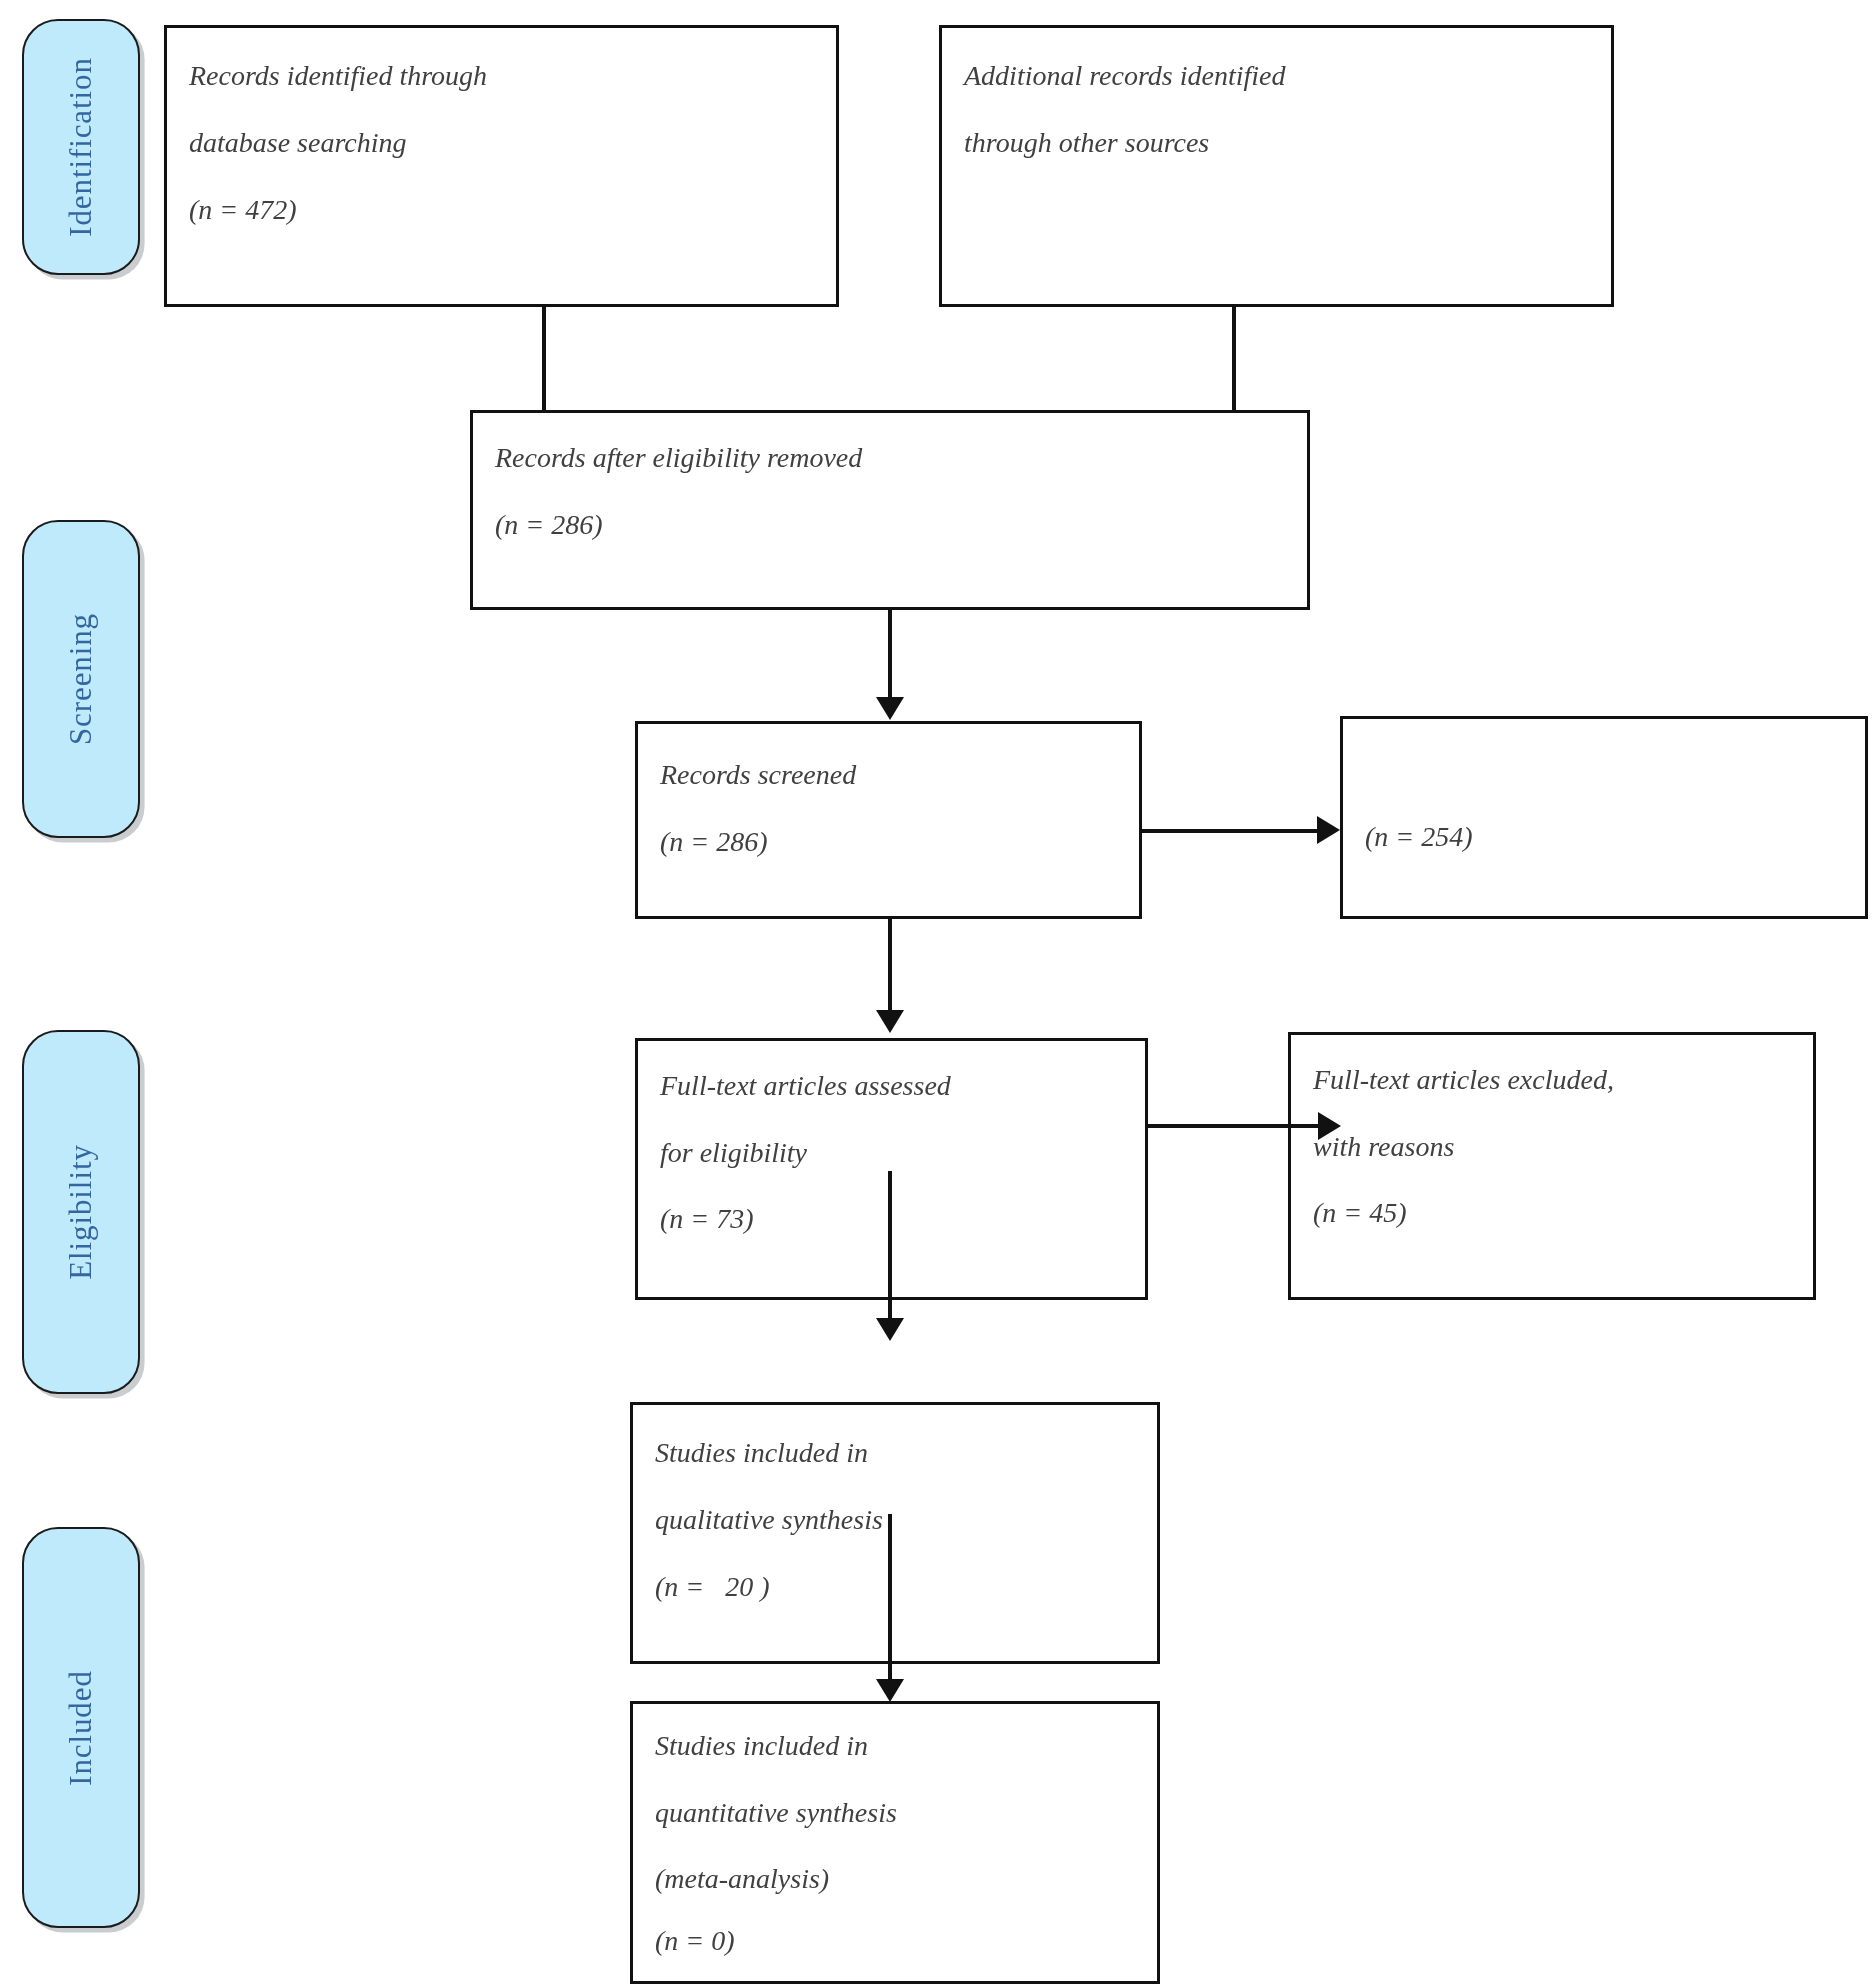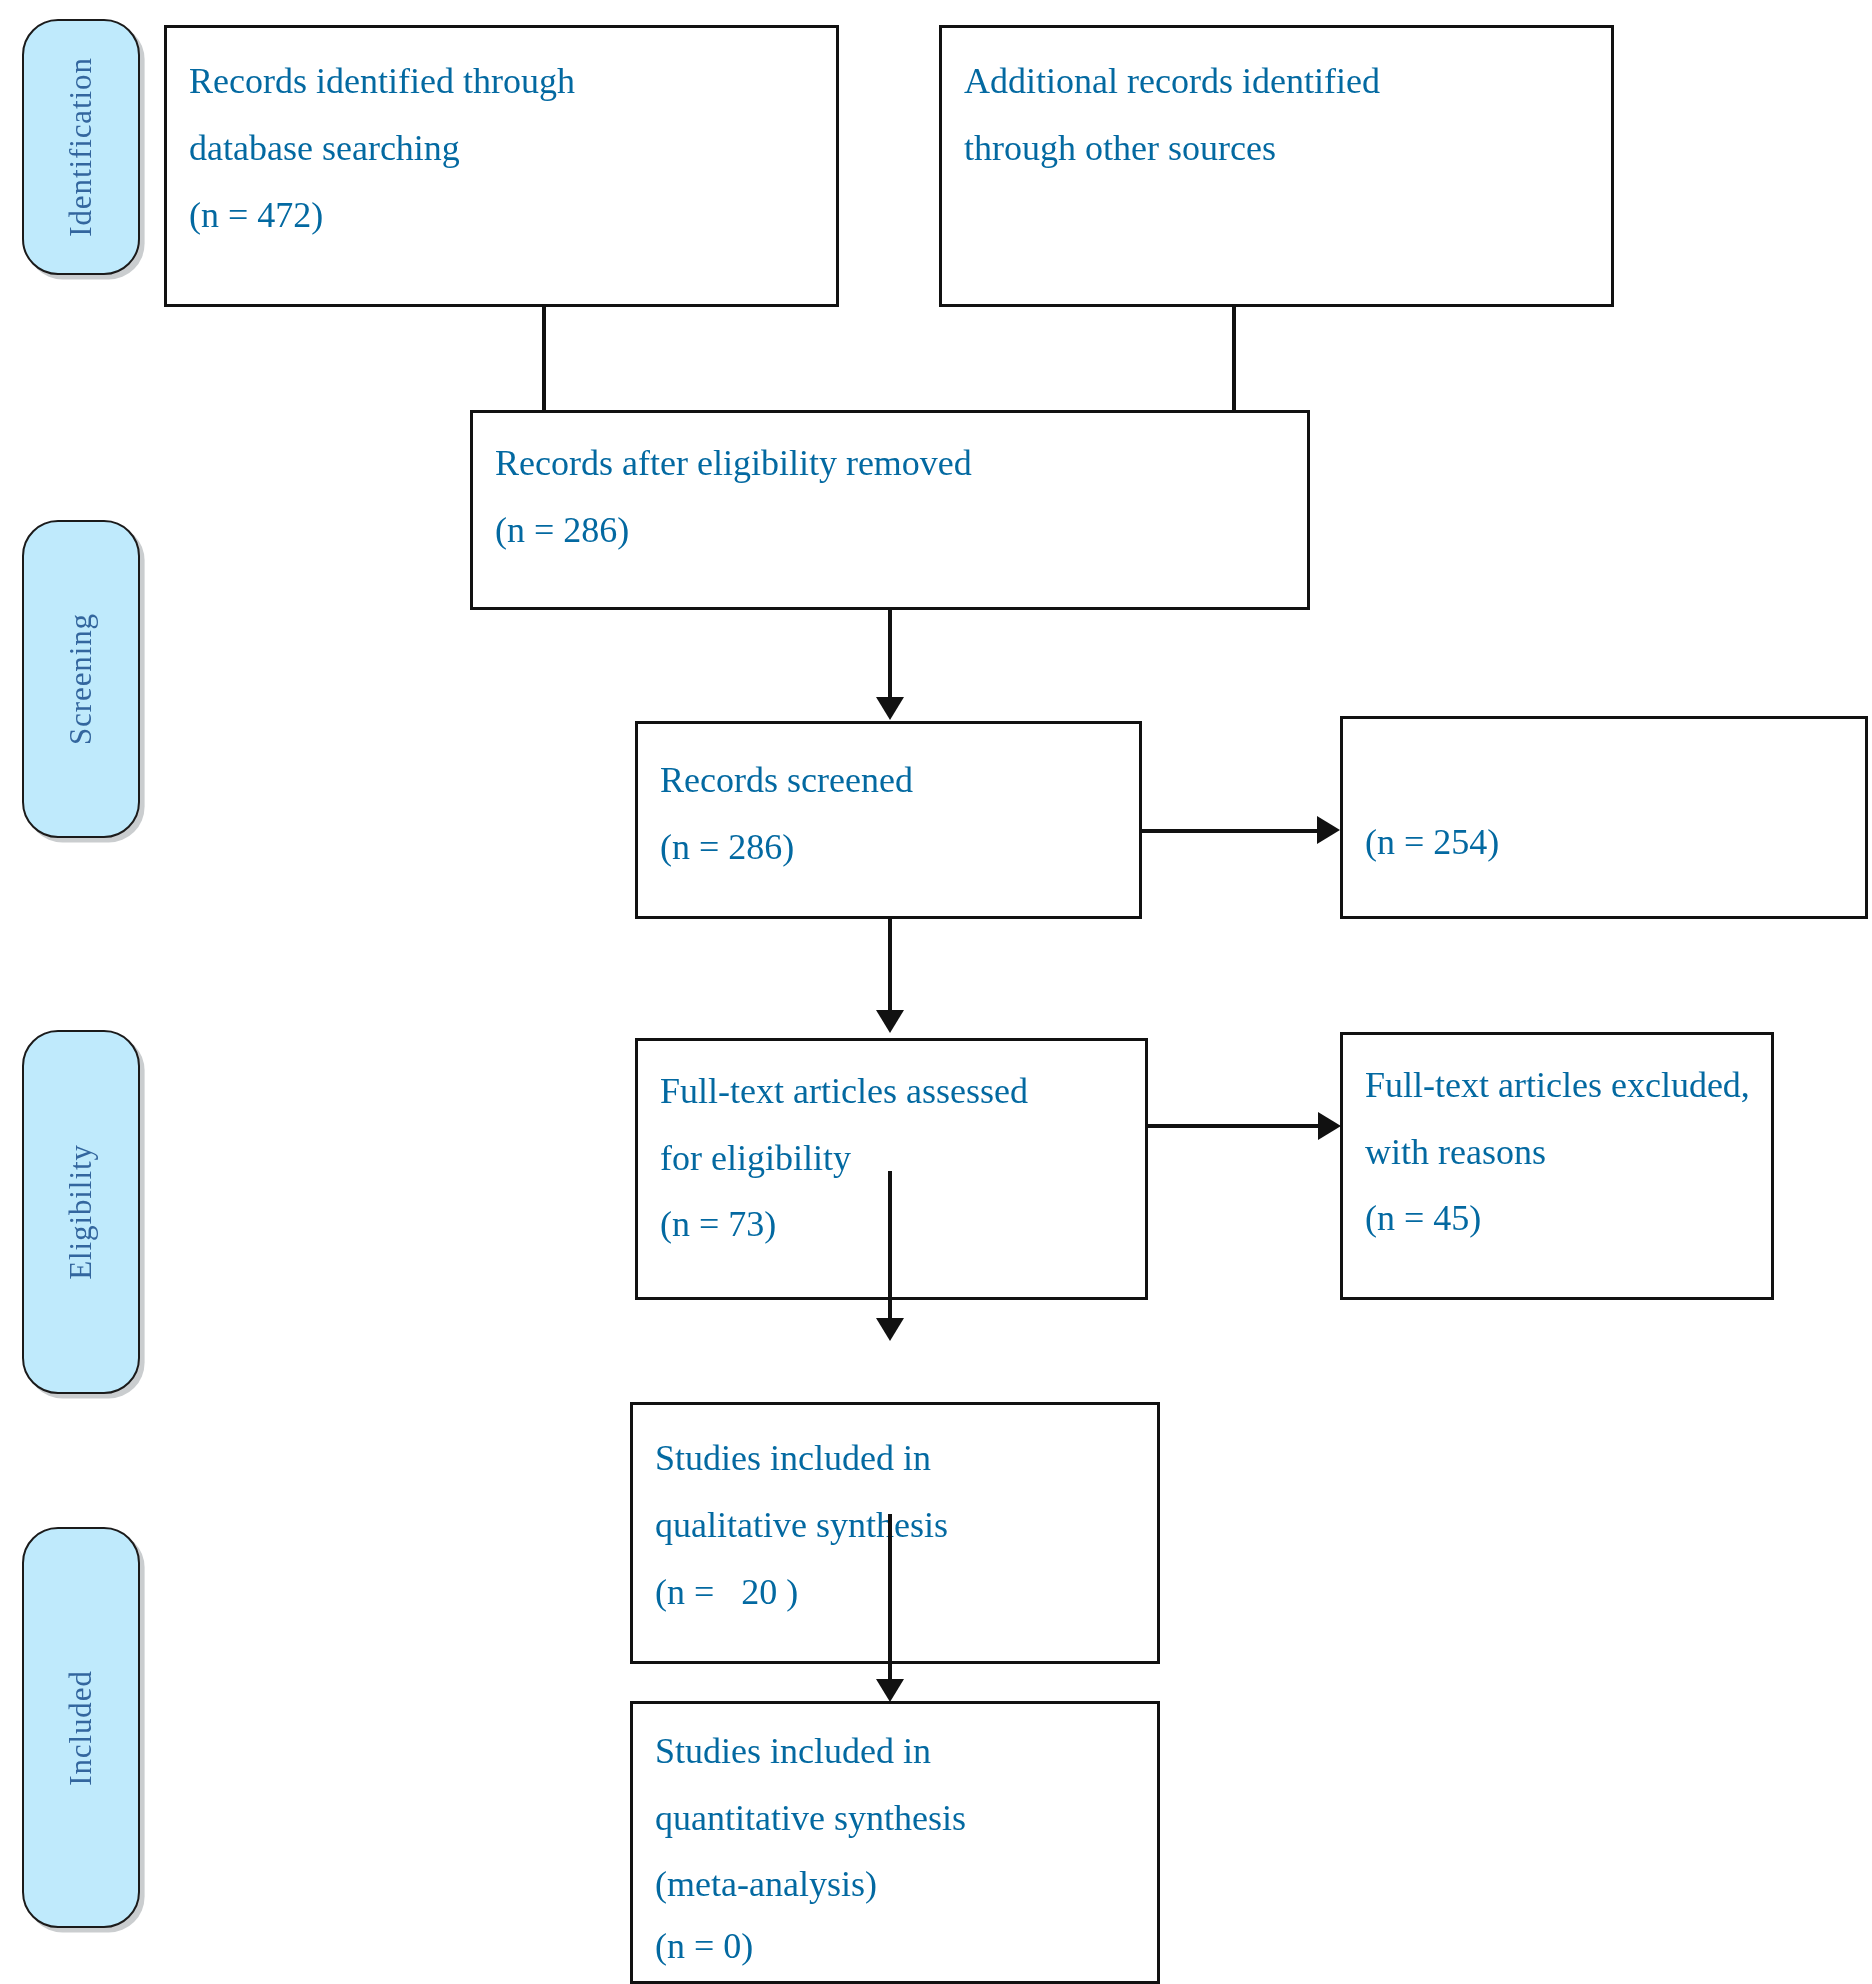--- a/index.html
+++ b/index.html
@@ -44,25 +44,26 @@
     position: absolute;
     background: #ffffff;
     border: 3.9px solid #111111;
     box-sizing: border-box;
     padding: 0;
   }
   .flow-box .box-text {
     position: absolute;
     left: 22px;
     right: 11px;
-    font-size: 36px;
+    font-size: 28px;
     line-height: 1.55;
-    color: #0369a1;
+    color: #404040;
     font-family: "Liberation Serif", "DejaVu Serif", serif;
     white-space: pre-wrap;
+    font-style: italic;
   }
 
   
   .conn-v {
     position: absolute;
     width: 3.9px;
     background: #111111;
   }
   .conn-h {
     position: absolute;
@@ -144,21 +145,21 @@
 
   <div class="conn-v" style="left:888px; top:919px; width:3.9px; height:93px;"></div>
   <div class="arrow-down" style="left:876px; top:1010px;"></div>
 
   <div class="flow-box" style="left:635px; top:1038px; width:513px; height:262px;">
     <div class="box-text" style="top:23px;">Full-text articles assessed</div>
     <div class="box-text" style="top:90px;">for eligibility</div>
     <div class="box-text" style="top:156px;">(n = 73)</div>
   </div>
 
-  <div class="flow-box" style="left:1340px; top:1032px; width:434px; height:268px;">
+  <div class="flow-box" style="left:1288px; top:1032px; width:528px; height:268px;">
     <div class="box-text" style="top:23px;">Full-text articles excluded,</div>
     <div class="box-text" style="top:90px;">with reasons</div>
     <div class="box-text" style="top:156px;">(n = 45)</div>
   </div>
 
   <div class="conn-h" style="left:1148px; top:1124px; width:172px;"></div>
   <div class="arrow-right" style="left:1318px; top:1112px;"></div>
 
   <div class="conn-v" style="left:888px; top:1171px; height:152px;"></div>
   <div class="arrow-down" style="left:876px; top:1318px;"></div>

